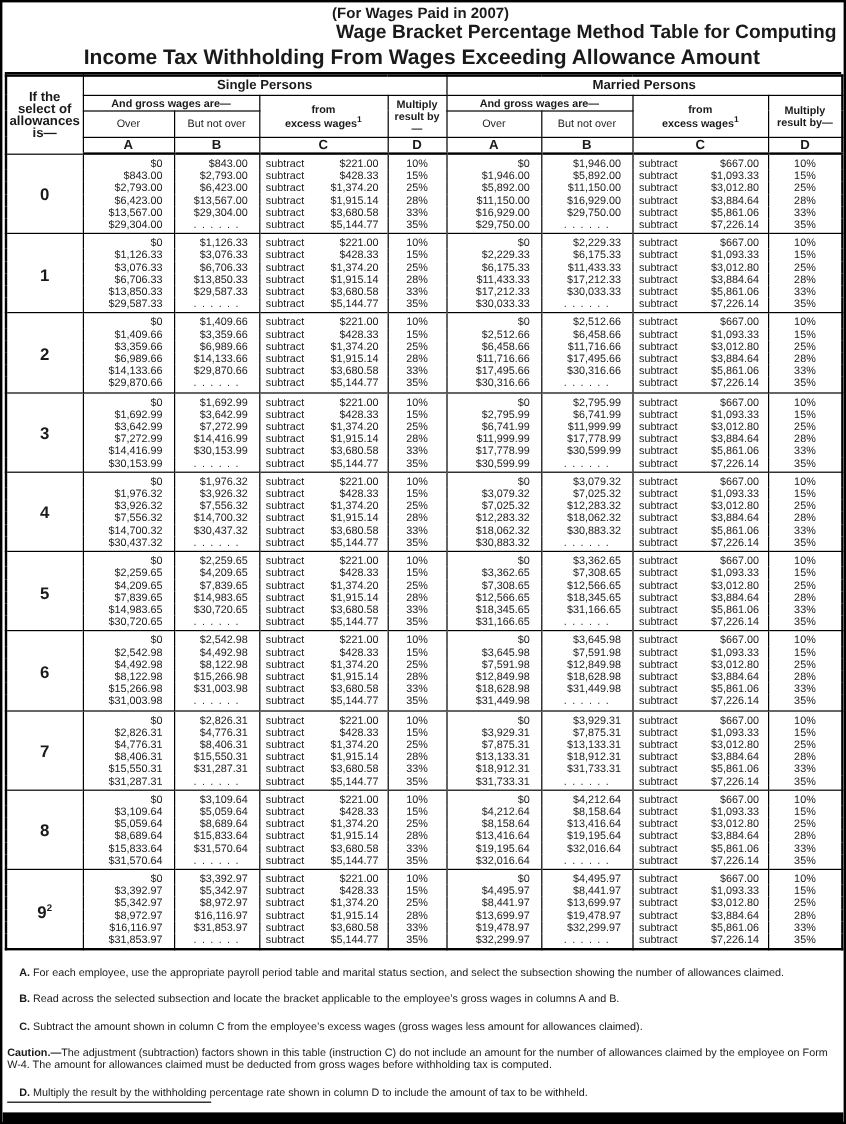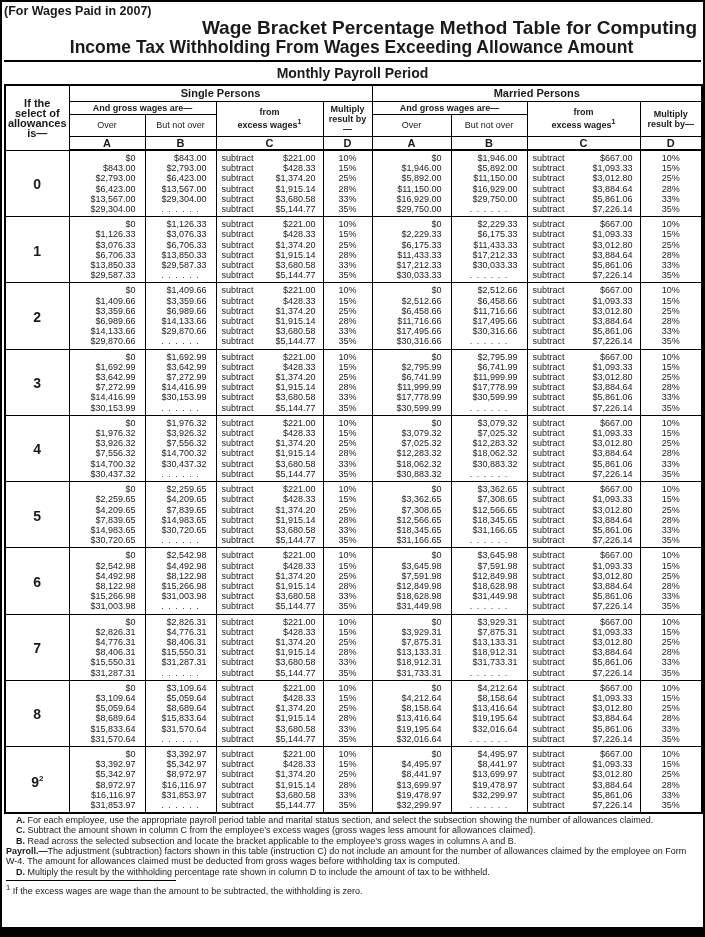--- a/index.html
+++ b/index.html
@@ -3,22 +3,22 @@
 <meta charset="utf-8">
 <style>
   * { box-sizing: border-box; margin: 0; padding: 0; }
   html, body { background: #e8e8e8; }
   body { width: 705px; font-family: "Liberation Sans", sans-serif; color: #1a1a1a; }
   .page {
     position: relative; width: 705px; height: 937px; background: #fff;
     border: 2px solid #000; padding: 2px 2px 0 2px; overflow: hidden;
   }
   
-  .t1 { font-size: 12.5px; line-height: 15px; font-weight: bold; text-align: left; padding-right: 4px; }
-  .t2 { font-size: 19px;   line-height: 18px; font-weight: bold; text-align: right; padding-right: 4px; }
+  .t1 { font-size: 12.5px; line-height: 15px; font-weight: bold; text-align: center; padding-right: 4px; }
+  .t2 { font-size: 16px;   line-height: 18px; font-weight: bold; text-align: right; padding-right: 4px; }
   .t3 { font-size: 17.5px; line-height: 21px; font-weight: bold; text-align: center; padding-right: 2px; }
   .rule { border-top: 2px solid #000; margin-top: 2px; }
   .period { font-size: 14px; line-height: 18px; font-weight: bold; text-align: center; padding: 2px 0 2px; }
   
   table.wage { border-collapse: collapse; table-layout: fixed; width: 699px; border: 2px solid #000; }
   .c0{width:64px}.c1{width:76px}.c2{width:71px}.c3{width:107px}.c4{width:49px}
   .c5{width:79px}.c6{width:76px}.c7{width:113px}
   th { border: 1px solid #000; font-weight: normal; font-size: 9px; line-height: 10px; text-align: center; vertical-align: middle; padding: 1px; }
   tr.r1 th { height: 16px; font-size: 11px; font-weight: bold; }
   tr.r2 th { height: 12px; font-weight: bold; }
@@ -32,40 +32,39 @@
   td.allow sup { font-size: 8px; font-weight: bold; vertical-align: super; }
   td.num  { text-align: right; padding-right: 9px; }
   td.dots { text-align: center; letter-spacing: 1px; color: #333; }
   td.subc .sw { float: left; padding-left: 5px; }
   td.subc .sa { float: right; padding-right: 7px; }
   td.rate { text-align: center; }
   sup { font-size: 7px; }
   
   .instructions { padding: 1px 4px 0 2px; }
   .instructions h2 { font-size: 12.5px; line-height: 15px; font-weight: bold; }
-  .instructions p { font-size: 9px; line-height: 10.3px; }
+  .instructions p { font-size: 9px; line-height: 10.3px; margin-top: 12px; }
   .instructions p.ind { text-indent: 10px; }
   .fn-rule { width: 170px; border-top: 1px solid #000; margin: 3px 0 2px; }
   p.fn { font-size: 9px; line-height: 10.2px; padding-left: 14px; text-indent: -14px; }
   p.fn sup { font-size: 7.5px; }
   .bottom-bar { position: absolute; left: 0; right: 0; bottom: 0; height: 8px; background: #000; }
 </style>
 </head>
 <body>
 
 <div class="page">
 
   <header>
     <div class="t1">(For Wages Paid in 2007)</div>
     <div class="t2">Wage Bracket Percentage Method Table for Computing</div>
     <div class="t3">Income Tax Withholding From Wages Exceeding Allowance Amount</div>
   </header>
 
   <div class="rule"></div>
-  <div class="period">Monthly Payroll Period</div>
 
   <table class="wage">
     <colgroup>
       <col class="c0">
         <col class="c1">
         <col class="c2">
         <col class="c3">
         <col class="c4">
       <col class="c5">
         <col class="c6">
@@ -1078,22 +1077,22 @@
             <span class="sw">subtract</span>
             <span class="sa">$7,226.14</span>
           </td>
           <td class="rate">35%</td>
         </tr>
       </tbody>
   </table>
 
   <section class="instructions">
     <p class="ind"><b>A.</b> <span>For each employee, use the appropriate payroll period table and marital status section, and select the subsection showing the number of allowances claimed.</span></p>
+    <p class="ind"><b>B.</b> <span>Read across the selected subsection and locate the bracket applicable to the employee’s gross wages in columns A and B.</span></p>
     <p class="ind"><b>C.</b> <span>Subtract the amount shown in column C from the employee’s excess wages (gross wages less amount for allowances claimed).</span></p>
-    <p class="ind"><b>B.</b> <span>Read across the selected subsection and locate the bracket applicable to the employee’s gross wages in columns A and B.</span></p>
-    <p><b>Payroll.—</b><span>The adjustment (subtraction) factors shown in this table (instruction C) do not include an amount for the number of allowances claimed by the employee on Form W-4. The amount for allowances claimed must be deducted from gross wages before withholding tax is computed.</span></p>
+    <p><b>Caution.—</b><span>The adjustment (subtraction) factors shown in this table (instruction C) do not include an amount for the number of allowances claimed by the employee on Form W-4. The amount for allowances claimed must be deducted from gross wages before withholding tax is computed.</span></p>
     <p class="ind"><b>D.</b> <span>Multiply the result by the withholding percentage rate shown in column D to include the amount of tax to be withheld.</span></p>
     <div class="fn-rule"></div>
     <p class="fn"><sup>1</sup> <span>If the excess wages are wage than the amount to be subtracted, the withholding is zero.</span></p>
   </section>
 
   <div class="bottom-bar"></div>
 </div>
 
 </body></html>

